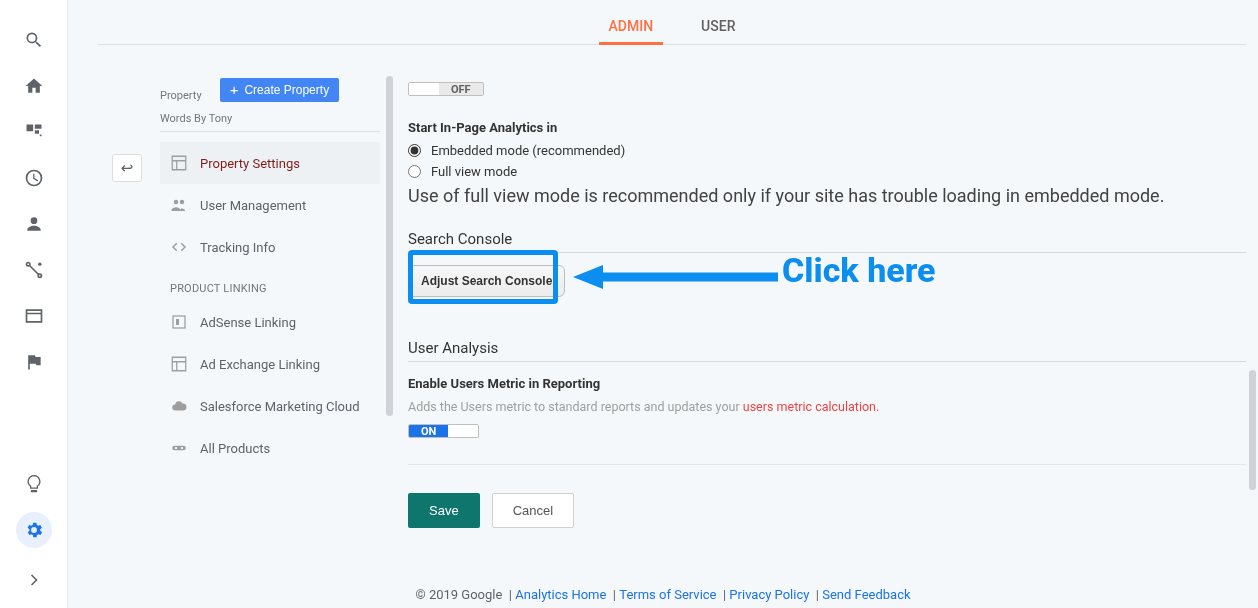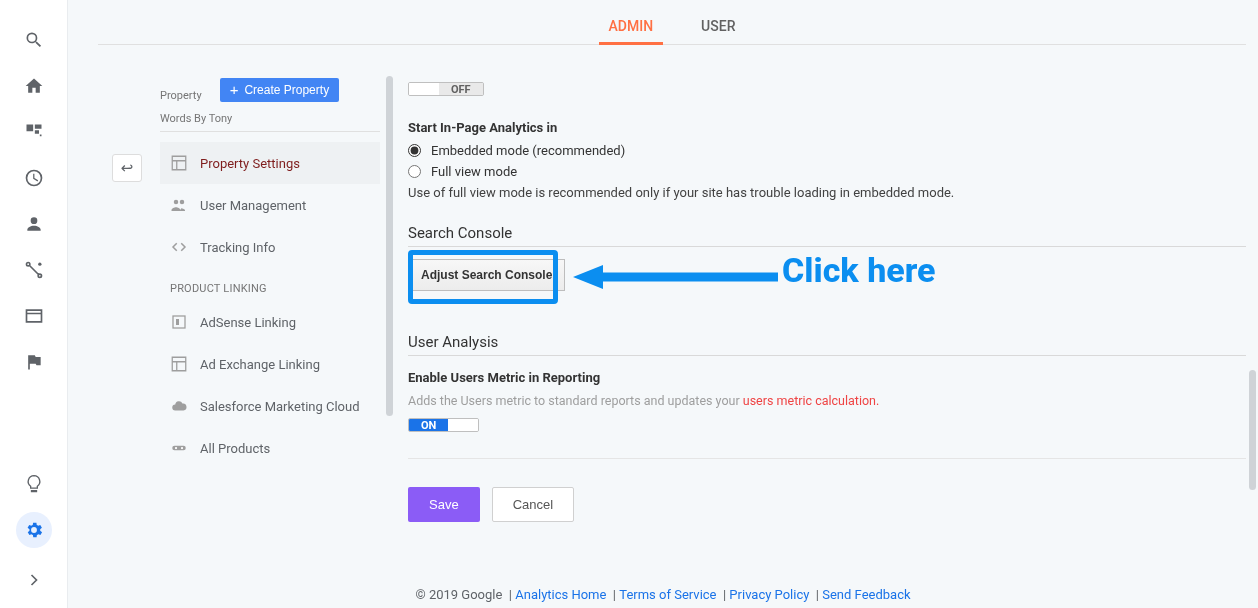--- a/index.html
+++ b/index.html
@@ -196,39 +196,39 @@
   .toggle .seg.blank { background: #fff; width: 30px; }
   .toggle.on .seg.left { background: #1a73e8; color:#fff; }
   .toggle.on .seg.right { background:#fff; width:30px; }
 
   .section-label { font-size: 13px; font-weight: 700; margin-top: 22px; margin-bottom: 8px; }
   .radio-row {
     display:flex; align-items:center; gap:10px;
     font-size: 13px; color:#333; margin: 6px 0;
   }
   .radio-row input { accent-color:#333; }
-  .help-text { font-size: 13px; color:#424242; margin-top:4px; }
+  .help-text { font-size: 18px; color:#424242; margin-top:4px; }
 
   .hr-title {
     margin-top: 24px;
     border-bottom: 1px solid #d9d9d9;
     padding-bottom: 4px;
     font-size: 15px;
     color: #333;
   }
 
   .adjust-btn {
     display:inline-block;
     border: 1px solid #bdbdbd;
     background: linear-gradient(#f7f7f7,#ececec);
     color: #333;
     font-size: 12px;
     font-weight: 700;
     padding: 8px 12px;
-    border-radius: 0;
+    border-radius: 6px;
     margin-top: 12px;
     cursor: pointer;
   }
 
   .callout-box {
     position: absolute;
     left: 0px;
     top: 172px;
     width: 150px;
     height: 54px;
@@ -259,21 +259,21 @@
   .sub-help a { color:#ef4444; text-decoration:none; }
 
   .btn-row { margin-top: 28px; display:flex; gap:12px; }
   .btn {
     font-size: 13px;
     padding: 9px 20px;
     border-radius: 2px;
     cursor: pointer;
     border: 1px solid transparent;
   }
-  .btn.primary { background:#8b5cf6; color:#fff; }
+  .btn.primary { background:#0f766e; color:#fff; }
   .btn.secondary { background:#fff; color:#555; border-color:#d0d0d0; }
 
   
   .footer {
     position: absolute;
     left: 68px; right: 0; bottom: 6px;
     text-align: center;
     font-size: 13px;
     color:#5f6368;
   }

